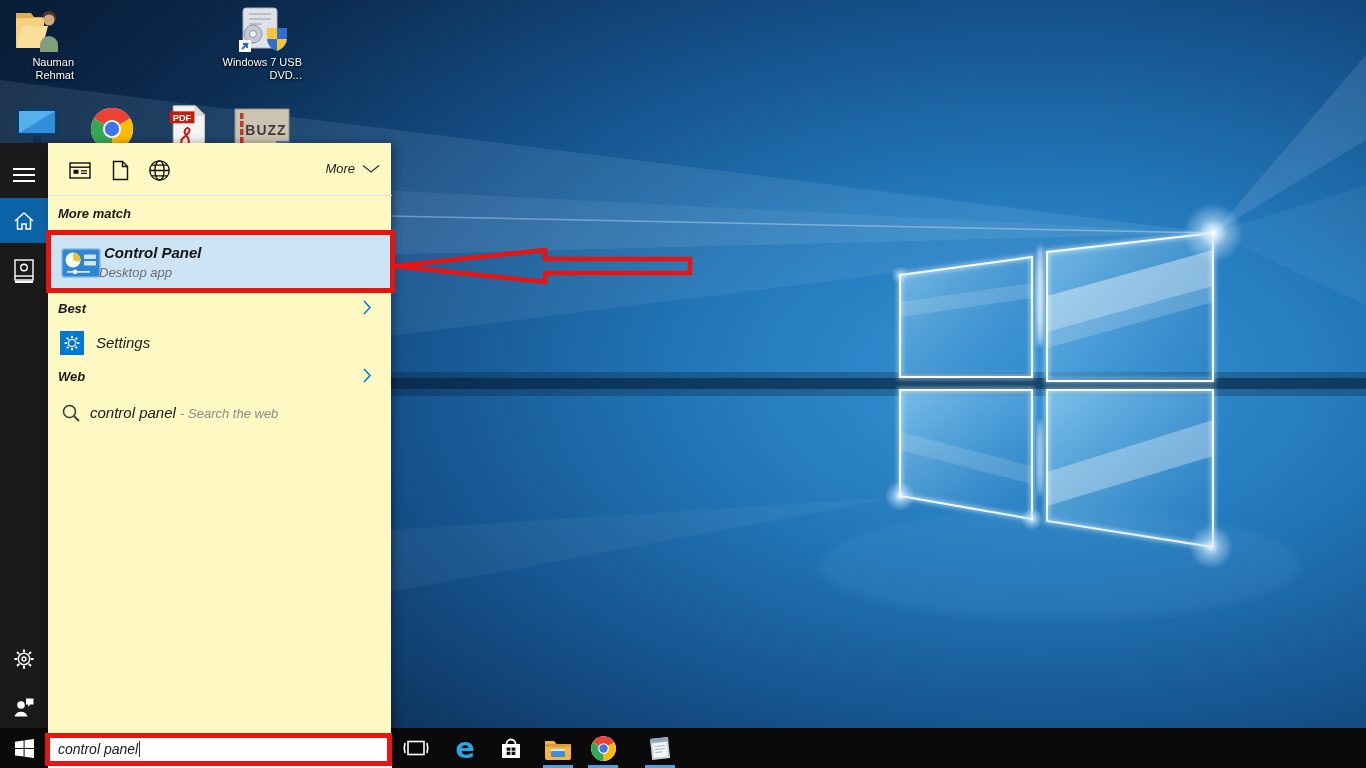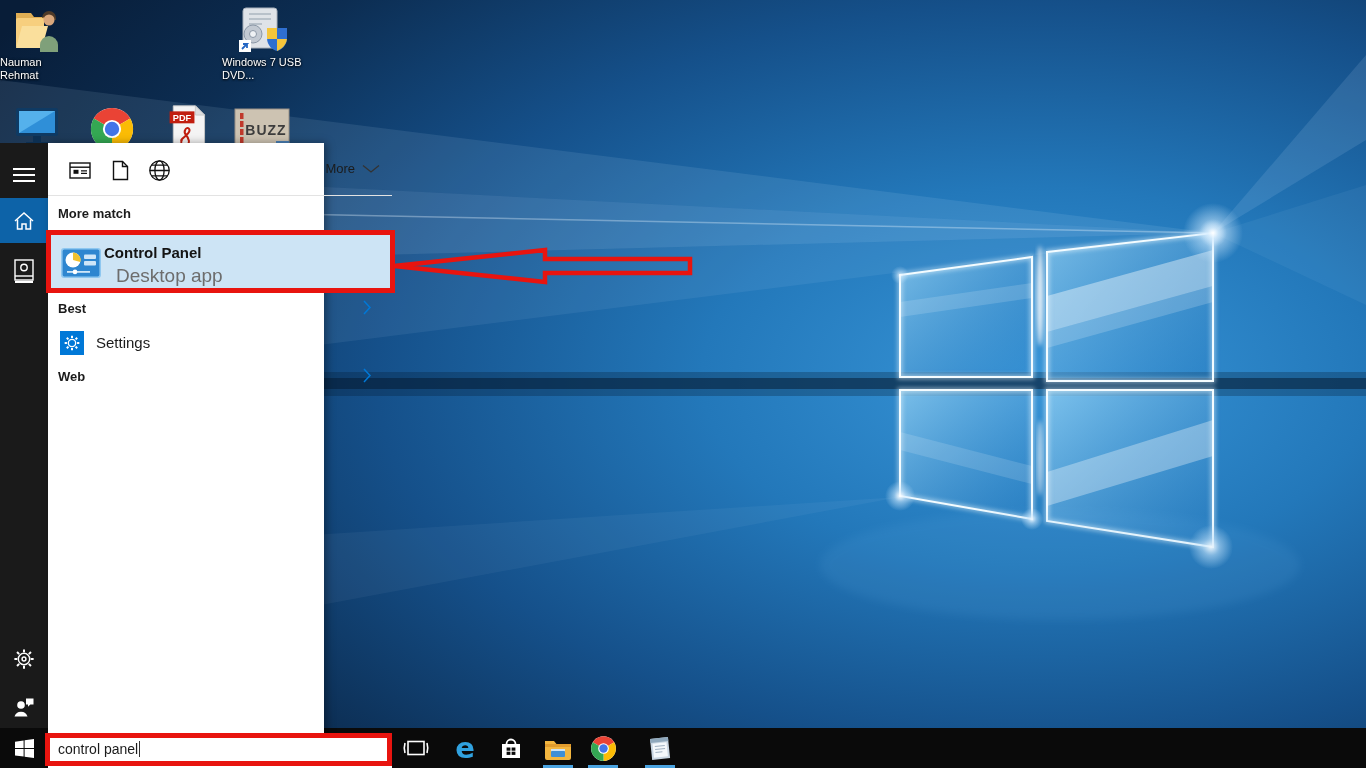--- a/index.html
+++ b/index.html
@@ -5,51 +5,51 @@
   html,body{margin:0;padding:0;background:#000;}
   #screen{position:relative;width:1366px;height:768px;overflow:hidden;
     font-family:"Liberation Sans",sans-serif;background:#0a1c33;}
   #screen *{box-sizing:border-box;}
   .abs{position:absolute;}
 
   
   .wallpaper{position:absolute;left:0;top:0;z-index:0;}
 
   
-  .dicon{position:absolute;z-index:1;width:74px;text-align:left;cursor:default;}
+  .dicon{position:absolute;z-index:1;width:74px;text-align:right;cursor:default;}
   .dicon svg{display:block;margin:0 auto;}
   .dlabel{margin-top:2px;font-size:11px;line-height:13px;color:#fff;
     text-shadow:0 1px 2px rgba(0,0,0,.9),0 0 3px rgba(0,0,0,.7);}
 
   
   .taskbar{position:absolute;left:0;top:728px;width:1366px;height:40px;background:#0a0a0a;z-index:2;}
   .tb-btn{position:absolute;top:0;width:44px;height:40px;display:flex;align-items:center;justify-content:center;}
   .runline{position:absolute;left:7px;right:7px;bottom:0;height:3px;background:#4aa3e0;}
   .edge-e{font-size:29px;font-weight:bold;color:#30a2e0;font-family:"DejaVu Sans",sans-serif;line-height:40px;}
   .badge{position:absolute;left:1338px;top:747px;width:14px;height:14px;border-radius:50%;
     background:#2e2e2e;border:1px solid #8a8a8a;color:#fff;font-size:9px;display:flex;
     align-items:center;justify-content:center;}
 
   
   .rail{position:absolute;left:0;top:143px;width:48px;height:585px;background:#1a1a1a;z-index:3;}
   .rail-btn{position:absolute;left:0;width:48px;display:flex;align-items:center;justify-content:center;}
   .home-tile{background:#0d63a8;}
 
   
-  .panel{position:absolute;left:48px;top:143px;width:276px;height:625px;background:#ffffff;z-index:3;
-    box-shadow:3px 0 8px rgba(0,0,0,.35);}
+  .panel{position:absolute;left:48px;top:143px;width:343px;height:625px;background:#fef9c3;z-index:3;
+    box-shadow:3px 0 8px rgba(0,0,0,.35);font-style:italic;}
   .filters{position:absolute;left:0;top:0;width:344px;height:53px;border-bottom:1px solid #e3e3e3;}
   .filter-ic{position:absolute;top:13px;display:flex;align-items:center;justify-content:center;width:28px;height:28px;}
   .more{position:absolute;right:12px;top:18px;display:flex;align-items:center;gap:7px;
     font-size:13px;color:#1b1b1b;}
   .sec-head{position:absolute;left:10px;font-size:13px;font-weight:bold;color:#1b1b1b;}
   .sec-chev{position:absolute;left:314px;}
   .bm-row{position:absolute;left:0;top:92px;width:344px;height:54px;background:#cde4f5;}
   .bm-title{position:absolute;left:56px;top:9px;font-size:15px;font-weight:bold;color:#141414;}
-  .bm-sub{position:absolute;left:68px;top:30px;font-size:19px;color:#6d6d6d;}
+  .bm-sub{position:absolute;left:51px;top:30px;font-size:13px;color:#6d6d6d;}
   .settings-row{position:absolute;left:0;top:183px;width:344px;height:36px;}
   .settings-tile{position:absolute;left:12px;top:5px;width:24px;height:24px;background:#0078d7;
     display:flex;align-items:center;justify-content:center;}
   .settings-label{position:absolute;left:48px;top:8px;font-size:15px;color:#1b1b1b;}
   .web-row{position:absolute;left:0;top:255px;width:344px;height:32px;}
   .web-query{position:absolute;left:42px;top:6px;font-size:15px;color:#1b1b1b;}
   .web-hint{font-size:13px;color:#8a8a8a;font-weight:normal;}
   .searchfield{position:absolute;left:0;top:590px;width:344px;height:35px;background:#fff;}
   .search-text{position:absolute;left:10px;top:8px;font-size:14px;color:#1b1b1b;}
   .caret{display:inline-block;width:1px;height:16px;background:#333;margin-left:1px;vertical-align:-3px;}
@@ -401,20 +401,30 @@
       <div class="settings-label">Settings</div>
     </div>
 
     <div class="sec-head" style="top:226px;">Web</div>
     <div class="sec-chev" style="top:224px;">
       <svg width="10" height="17">
         <polyline points="2,2 8,8.5 2,15" stroke="#0078d7" stroke-width="1.5" fill="none"></polyline>
       </svg>
     </div>
 
+    <div class="web-row">
+      <svg class="abs" style="left:13px;top:5px;" width="20" height="20">
+        <circle cx="8.5" cy="8.5" r="6" stroke="#3a3a3a" stroke-width="1.6" fill="none"></circle>
+        <path d="M13 13 L18 18" stroke="#3a3a3a" stroke-width="1.8"></path>
+      </svg>
+      <div class="web-query">
+        <span>control panel</span>
+        <span class="web-hint">- Search the web</span>
+      </div>
+    </div>
 
     <div class="searchfield">
       <div class="search-text">
         <span>control panel</span><span class="caret"></span>
       </div>
     </div>
   </div>
 
   <div class="redbox box-bestmatch"></div>
   <div class="redbox box-search"></div>

